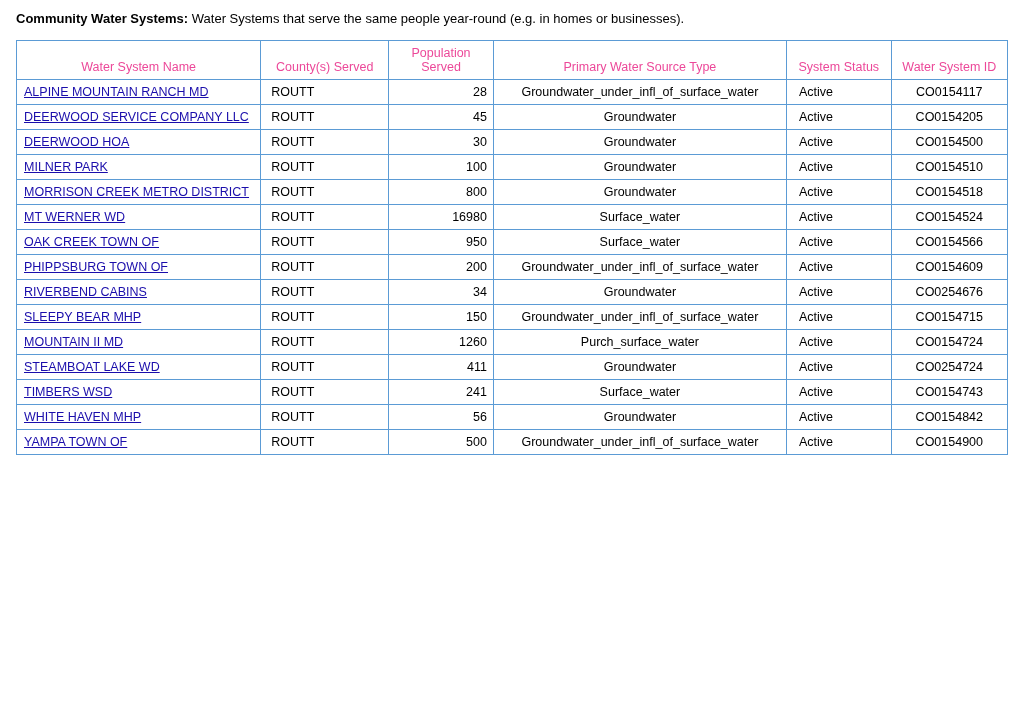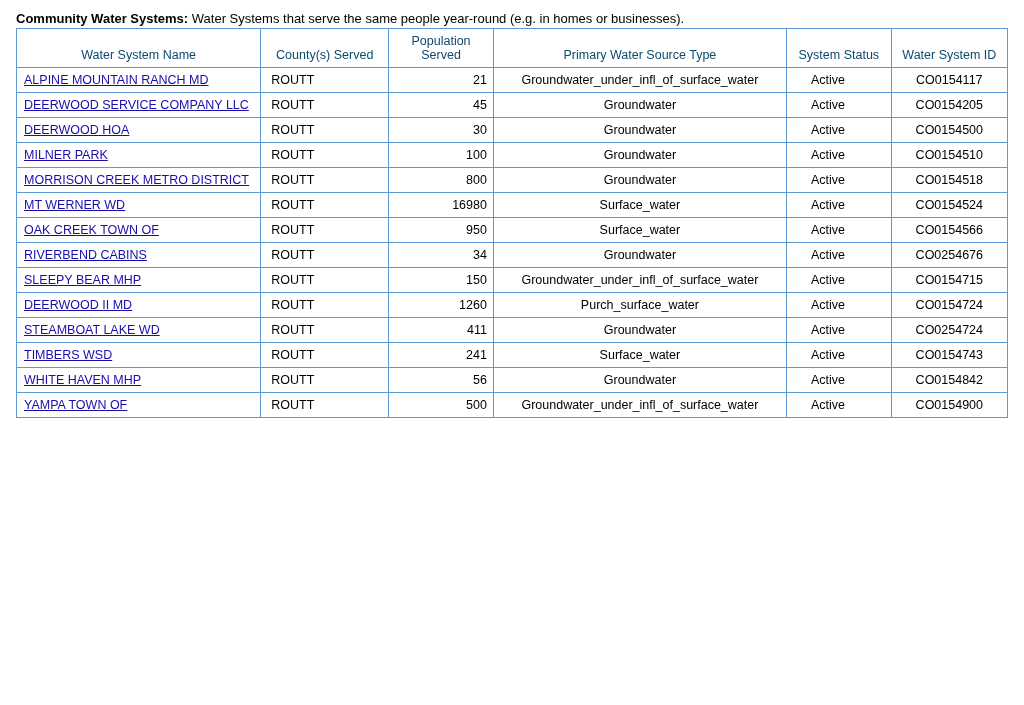--- a/index.html
+++ b/index.html
@@ -4,42 +4,42 @@
   <style>
     * { box-sizing: border-box; margin: 0; padding: 0; }
     body {
       font-family: Arial, sans-serif;
       font-size: 13px;
       background: #fff;
       color: #000;
       padding: 10px 16px;
     }
     .intro-text {
-      margin-bottom: 0;
+      margin-bottom: 12px;
       font-size: 13px;
       line-height: 1.4;
     }
     .intro-text strong {
       font-weight: bold;
     }
     table {
       border-collapse: collapse;
       width: 100%;
       border: 1.5px solid #5b9bd5;
     }
     th, td {
       border: 1px solid #5b9bd5;
       padding: 5px 7px;
       font-size: 12.5px;
     }
     thead th {
       background: #fff;
       text-align: center;
       font-weight: normal;
-      color: #0c4a6e;
+      color: #ec4899;
       font-size: 12.5px;
       vertical-align: bottom;
     }
     tbody tr td {
       vertical-align: middle;
     }
     tbody tr:nth-child(odd) {
       background: #fff;
     }
     tbody tr:nth-child(even) {
@@ -55,21 +55,21 @@
     }
     td.pop-col {
       text-align: right;
       padding-right: 6px;
     }
     td.source-col {
       text-align: center;
     }
     td.status-col {
       text-align: left;
-      padding-left: 24px;
+      padding-left: 12px;
       margin-top: 24px;
     }
     td.id-col {
       text-align: center;
     }
     th.name-th { width: 210px; }
     th.county-th { width: 110px; }
     th.pop-th { width: 90px; }
     th.source-th { width: 230px; }
     th.status-th { width: 90px; }
@@ -90,21 +90,21 @@
       <th class="pop-th">Population Served</th>
       <th class="source-th">Primary Water Source Type</th>
       <th class="status-th">System Status</th>
       <th class="id-th">Water System ID</th>
     </tr>
   </thead>
   <tbody id="table-body">
   <tr>
         <td class="name-col"><a href="#">ALPINE MOUNTAIN RANCH MD</a></td>
         <td class="county-col">ROUTT</td>
-        <td class="pop-col">21</td>
+        <td class="pop-col">28</td>
         <td class="source-col">Groundwater_under_infl_of_surface_water</td>
         <td class="status-col">Active</td>
         <td class="id-col">CO0154117</td>
       </tr>
       <tr>
         <td class="name-col"><a href="#">DEERWOOD SERVICE COMPANY LLC</a></td>
         <td class="county-col">ROUTT</td>
         <td class="pop-col">45</td>
         <td class="source-col">Groundwater</td>
         <td class="status-col">Active</td>
@@ -144,37 +144,45 @@
       </tr>
       <tr>
         <td class="name-col"><a href="#">OAK CREEK TOWN OF</a></td>
         <td class="county-col">ROUTT</td>
         <td class="pop-col">950</td>
         <td class="source-col">Surface_water</td>
         <td class="status-col">Active</td>
         <td class="id-col">CO0154566</td>
       </tr>
       <tr>
+        <td class="name-col"><a href="#">PHIPPSBURG TOWN OF</a></td>
+        <td class="county-col">ROUTT</td>
+        <td class="pop-col">200</td>
+        <td class="source-col">Groundwater_under_infl_of_surface_water</td>
+        <td class="status-col">Active</td>
+        <td class="id-col">CO0154609</td>
+      </tr>
+      <tr>
         <td class="name-col"><a href="#">RIVERBEND CABINS</a></td>
         <td class="county-col">ROUTT</td>
         <td class="pop-col">34</td>
         <td class="source-col">Groundwater</td>
         <td class="status-col">Active</td>
         <td class="id-col">CO0254676</td>
       </tr>
       <tr>
         <td class="name-col"><a href="#">SLEEPY BEAR MHP</a></td>
         <td class="county-col">ROUTT</td>
         <td class="pop-col">150</td>
         <td class="source-col">Groundwater_under_infl_of_surface_water</td>
         <td class="status-col">Active</td>
         <td class="id-col">CO0154715</td>
       </tr>
       <tr>
-        <td class="name-col"><a href="#">DEERWOOD II MD</a></td>
+        <td class="name-col"><a href="#">MOUNTAIN II MD</a></td>
         <td class="county-col">ROUTT</td>
         <td class="pop-col">1260</td>
         <td class="source-col">Purch_surface_water</td>
         <td class="status-col">Active</td>
         <td class="id-col">CO0154724</td>
       </tr>
       <tr>
         <td class="name-col"><a href="#">STEAMBOAT LAKE WD</a></td>
         <td class="county-col">ROUTT</td>
         <td class="pop-col">411</td>

